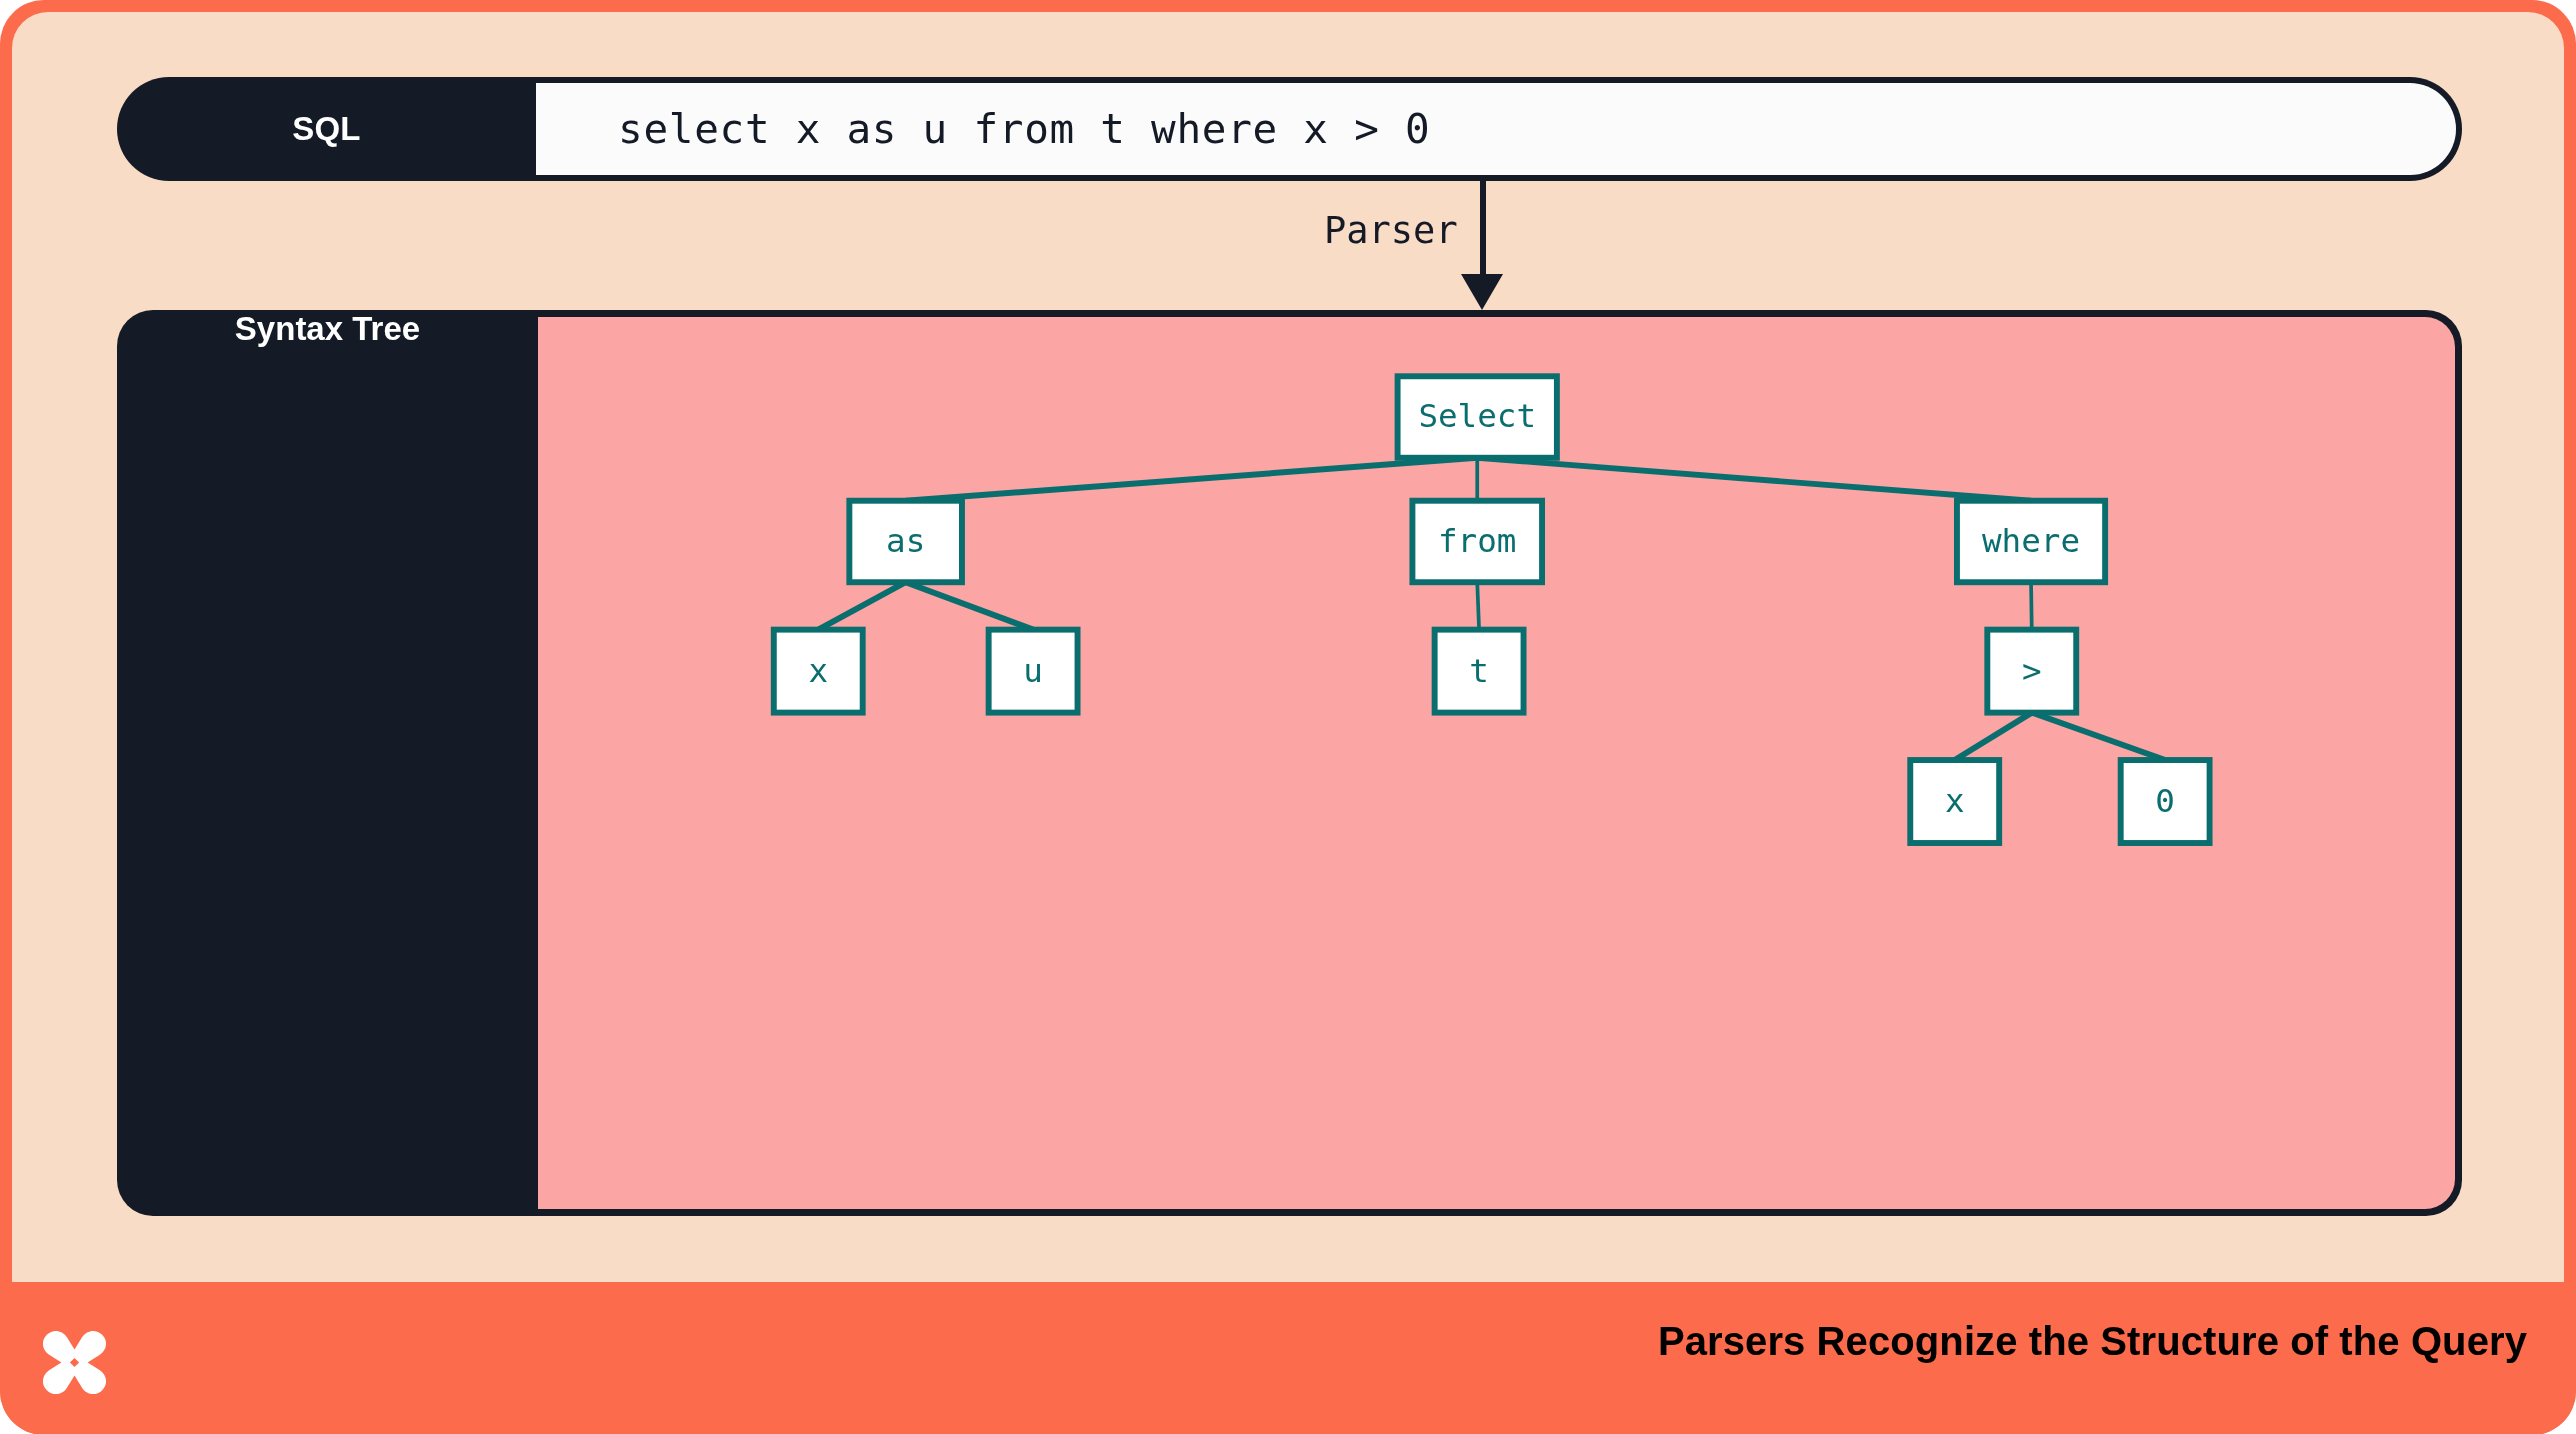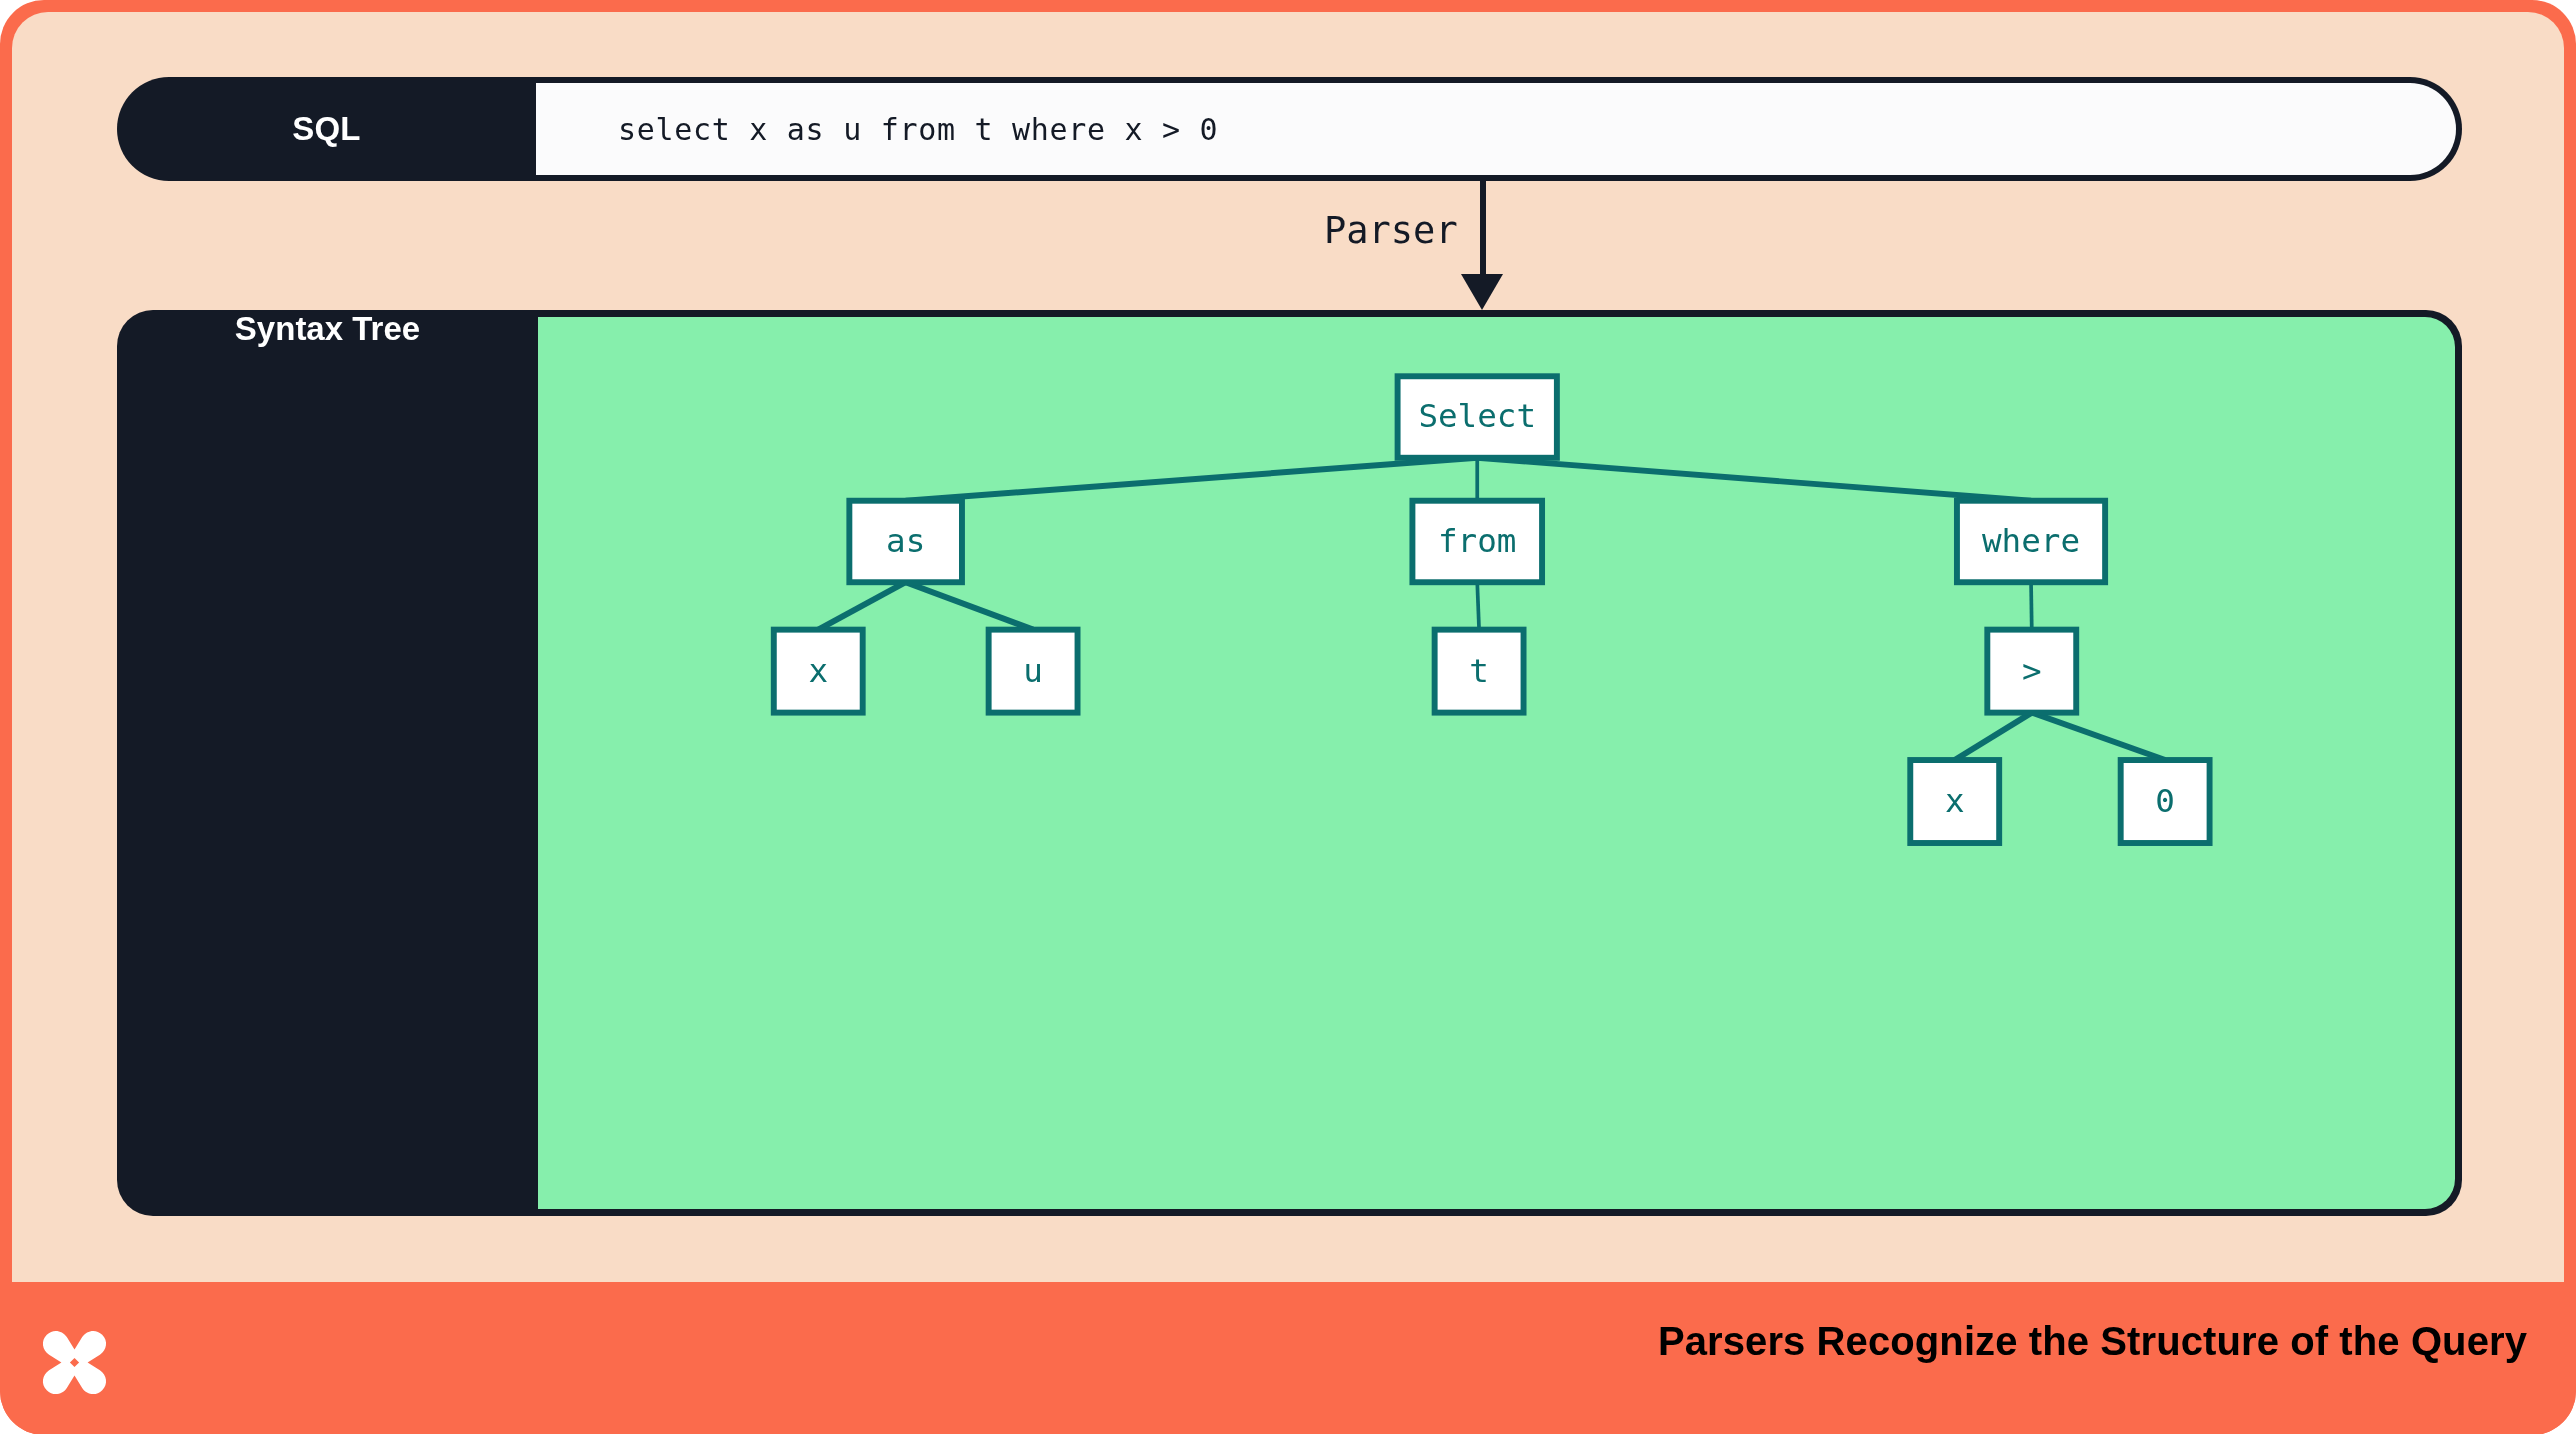--- a/index.html
+++ b/index.html
@@ -68,21 +68,21 @@
     background: #FBFBFC;
     margin: 6px 6px 6px 0;
     border-radius: 0 46px 46px 0;
     display: flex;
     align-items: center;
     padding-left: 82px;
     box-sizing: border-box;
   }
   #sql-value {
     font-family: "DejaVu Sans Mono", monospace;
-    font-size: 30px;
+    font-size: 41px;
     color: #141A26;
     letter-spacing: 0.7px;
     white-space: pre;
   }
 
   
   #parser-zone {
     position: absolute;
     left: 1186px;
     top: 169px;
@@ -140,21 +140,21 @@
     color: #ffffff;
     font-size: 33px;
     font-weight: bold;
   }
   #tree-canvas {
     position: absolute;
     left: 421px;
     top: 6.7px;
     width: 1917px;
     height: 892px;
-    background: #86efac;
+    background: #fca5a5;
     border-radius: 0 30px 30px 0;
     overflow: hidden;
   }
   #tree-svg {
     position: absolute;
     left: 0; top: 0;
   }
 
   
   #footer {

